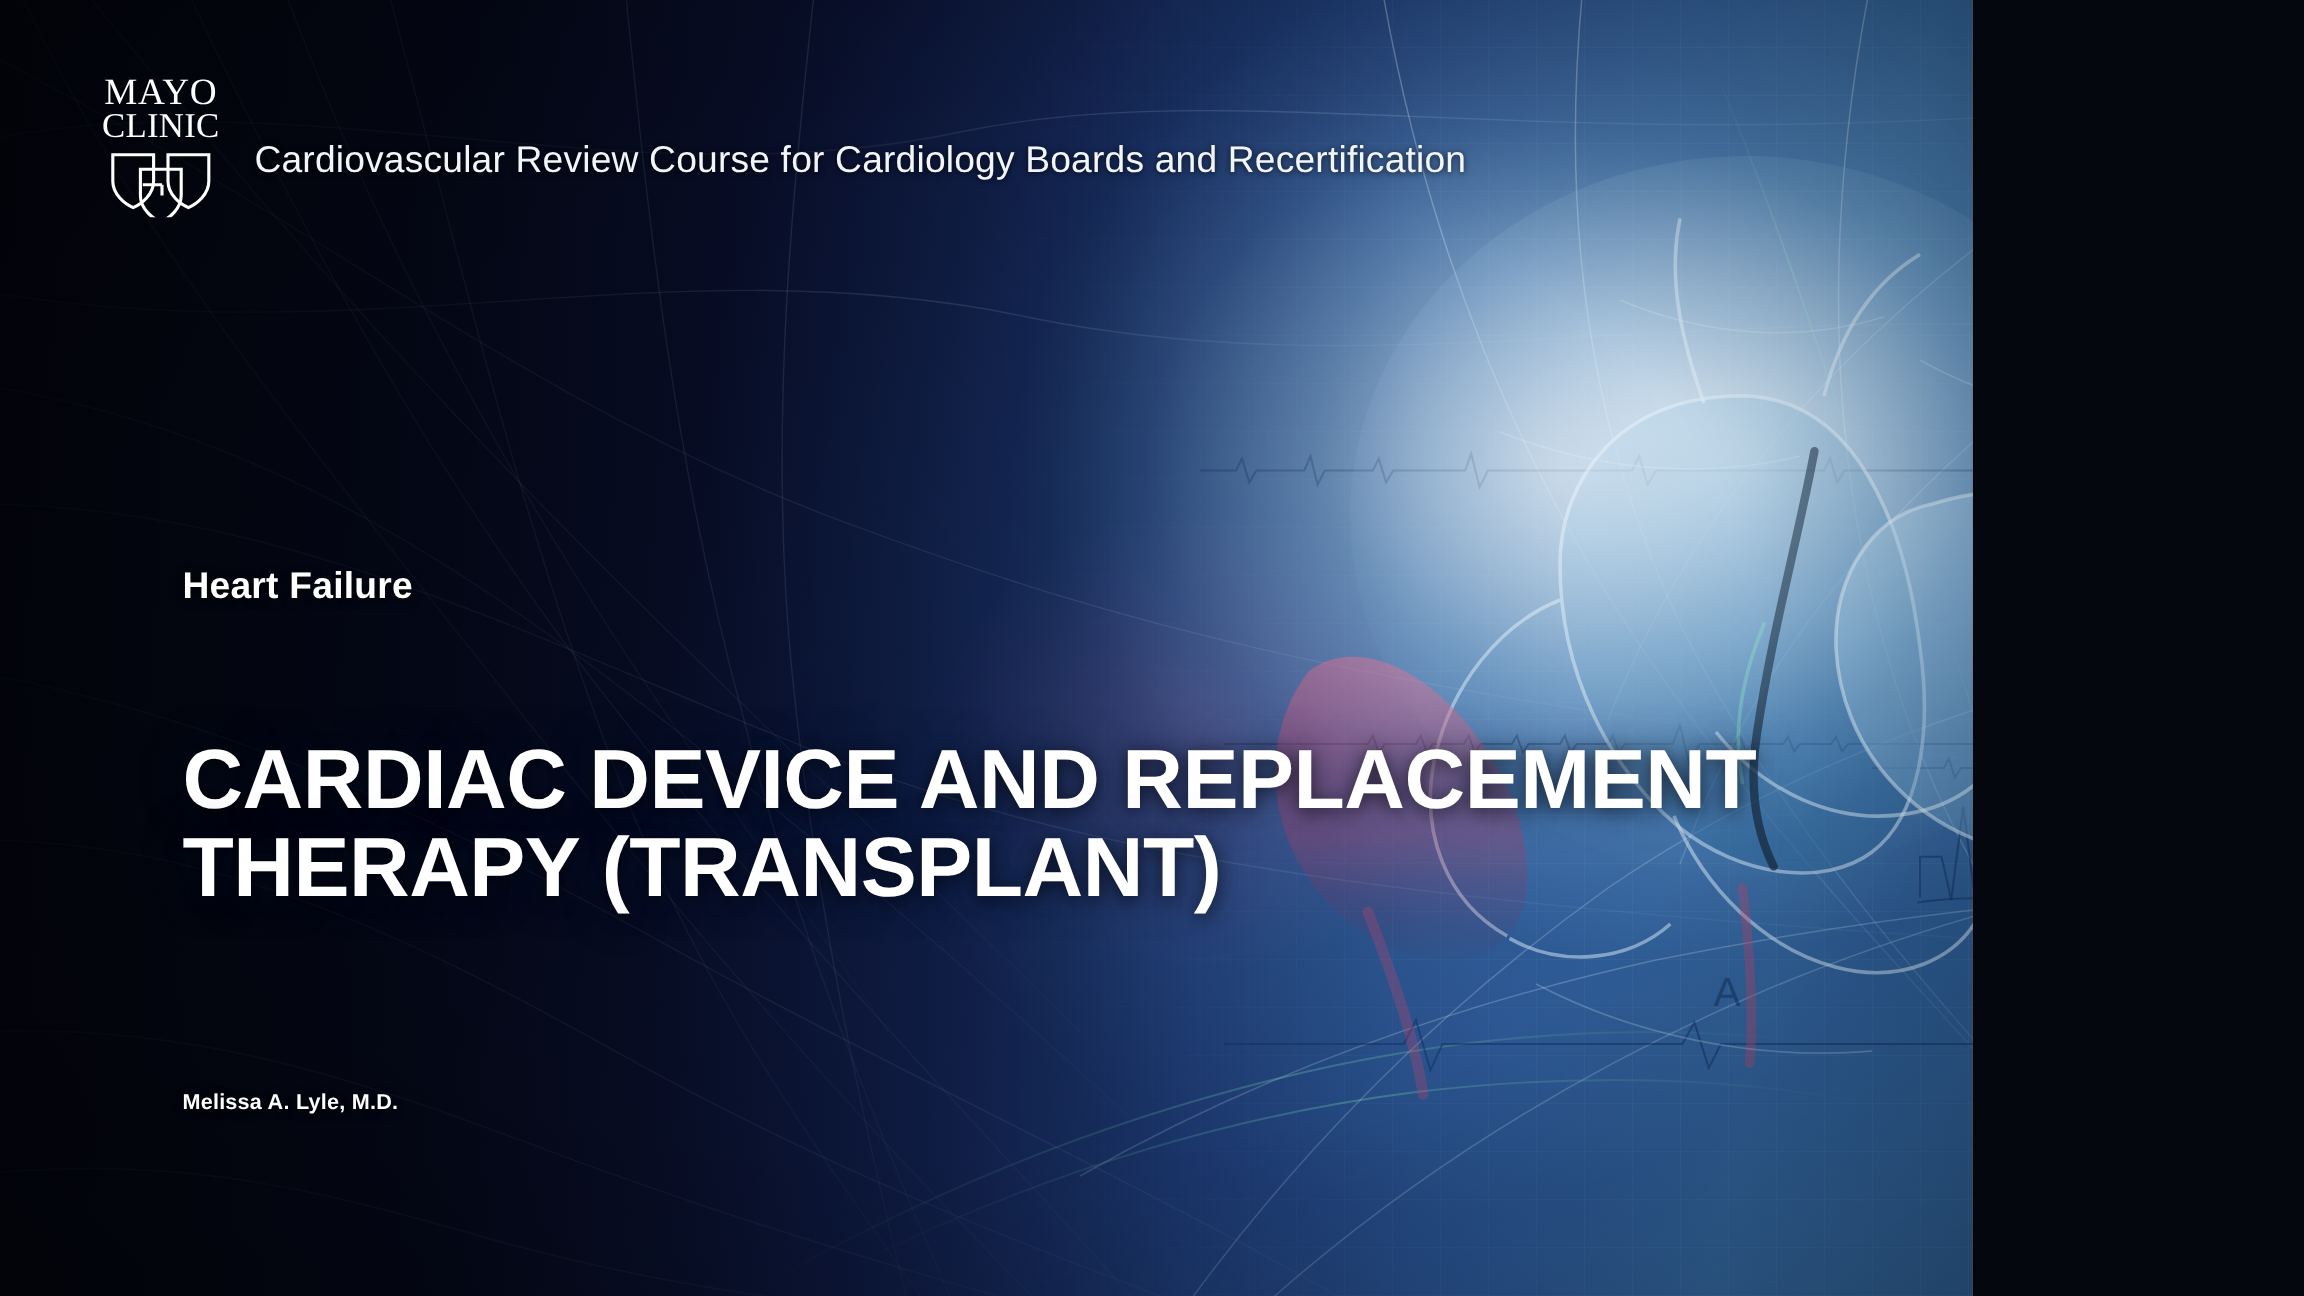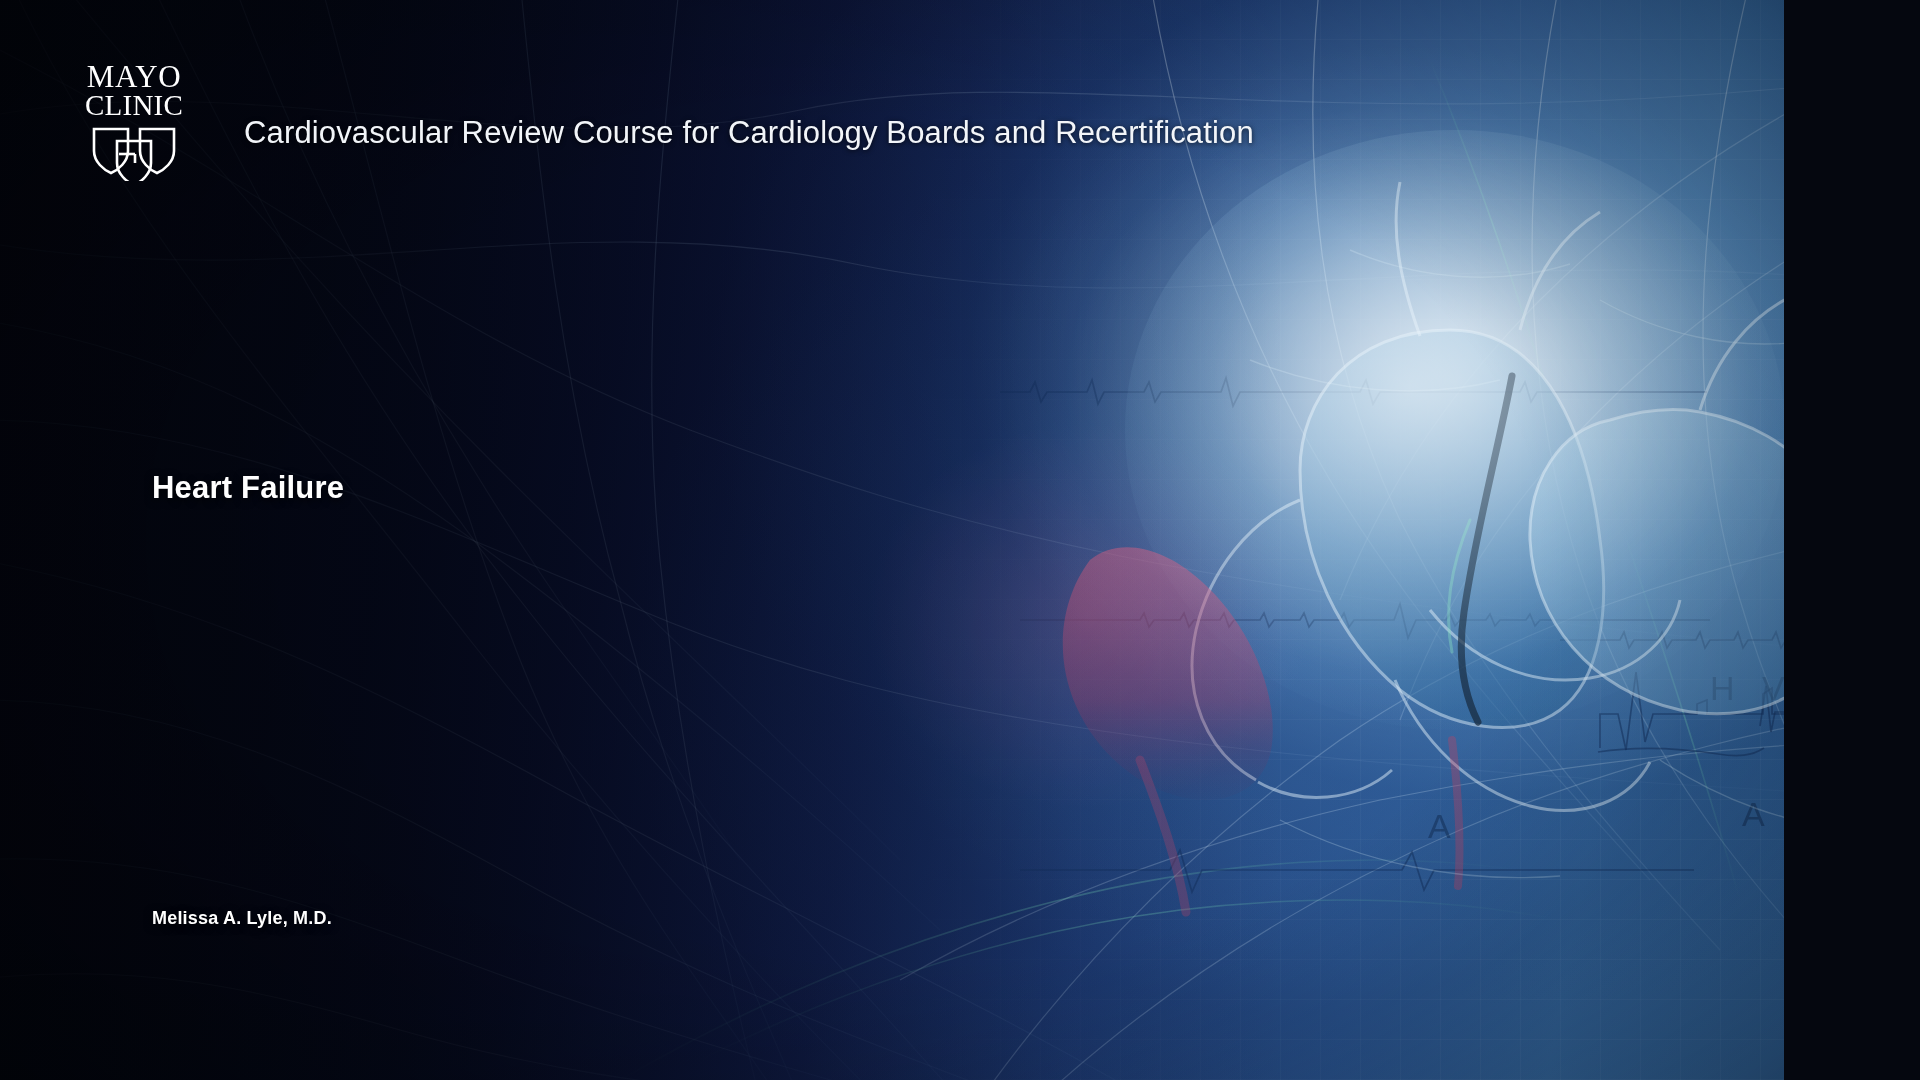--- a/index.html
+++ b/index.html
@@ -5,21 +5,21 @@
   * { margin:0; padding:0; box-sizing:border-box; }
   html, body {
     width:1920px; height:1080px;
     overflow:hidden;
     background:#05070f;
     font-family:"Liberation Sans", sans-serif;
   }
 
   #slide {
     position:relative;
-    width:1784px; height:1080px;
+    width:1644px; height:1080px;
     overflow:hidden;
     background:#c2410c;
   }
 
   
   .bg-layer { position:absolute; inset:0; }
 
   
   .bg-base {
     background:
@@ -77,21 +77,20 @@
   .logo-shields { margin-top:5px; }
 
   .course-title {
     color:#f2f5f9;
     font-size:31px;
     font-weight:400;
     letter-spacing:.15px;
     white-space:nowrap;
     padding-top:24px;
     text-shadow:0 1px 5px rgba(0,0,0,.75);
-    margin-left:32px;
   }
 
   
   .kicker {
     position:absolute; left:152px; top:470px;
     color:#ffffff;
     font-size:31px; font-weight:700;
     letter-spacing:.2px;
     text-shadow:0 2px 8px rgba(0,0,0,.85);
     z-index:30;
@@ -276,15 +275,16 @@
           <path d="M29,16 H63 V38 C63,49 53,57 46,60 C39,57 29,49 29,38 Z"></path>
           <path d="M31,29 H47"></path>
           <path d="M47,29 V38"></path>
         </g>
       </svg>
     </div>
     <div class="course-title">Cardiovascular Review Course for Cardiology Boards and Recertification</div>
   </div>
 
   <div class="kicker">Heart Failure</div>
+  <h1 class="main-title">CARDIAC DEVICE AND REPLACEMENT THERAPY (TRANSPLANT)</h1>
   <div class="presenter">Melissa A. Lyle, M.D.</div>
 
 </div>
 
 </body></html>

